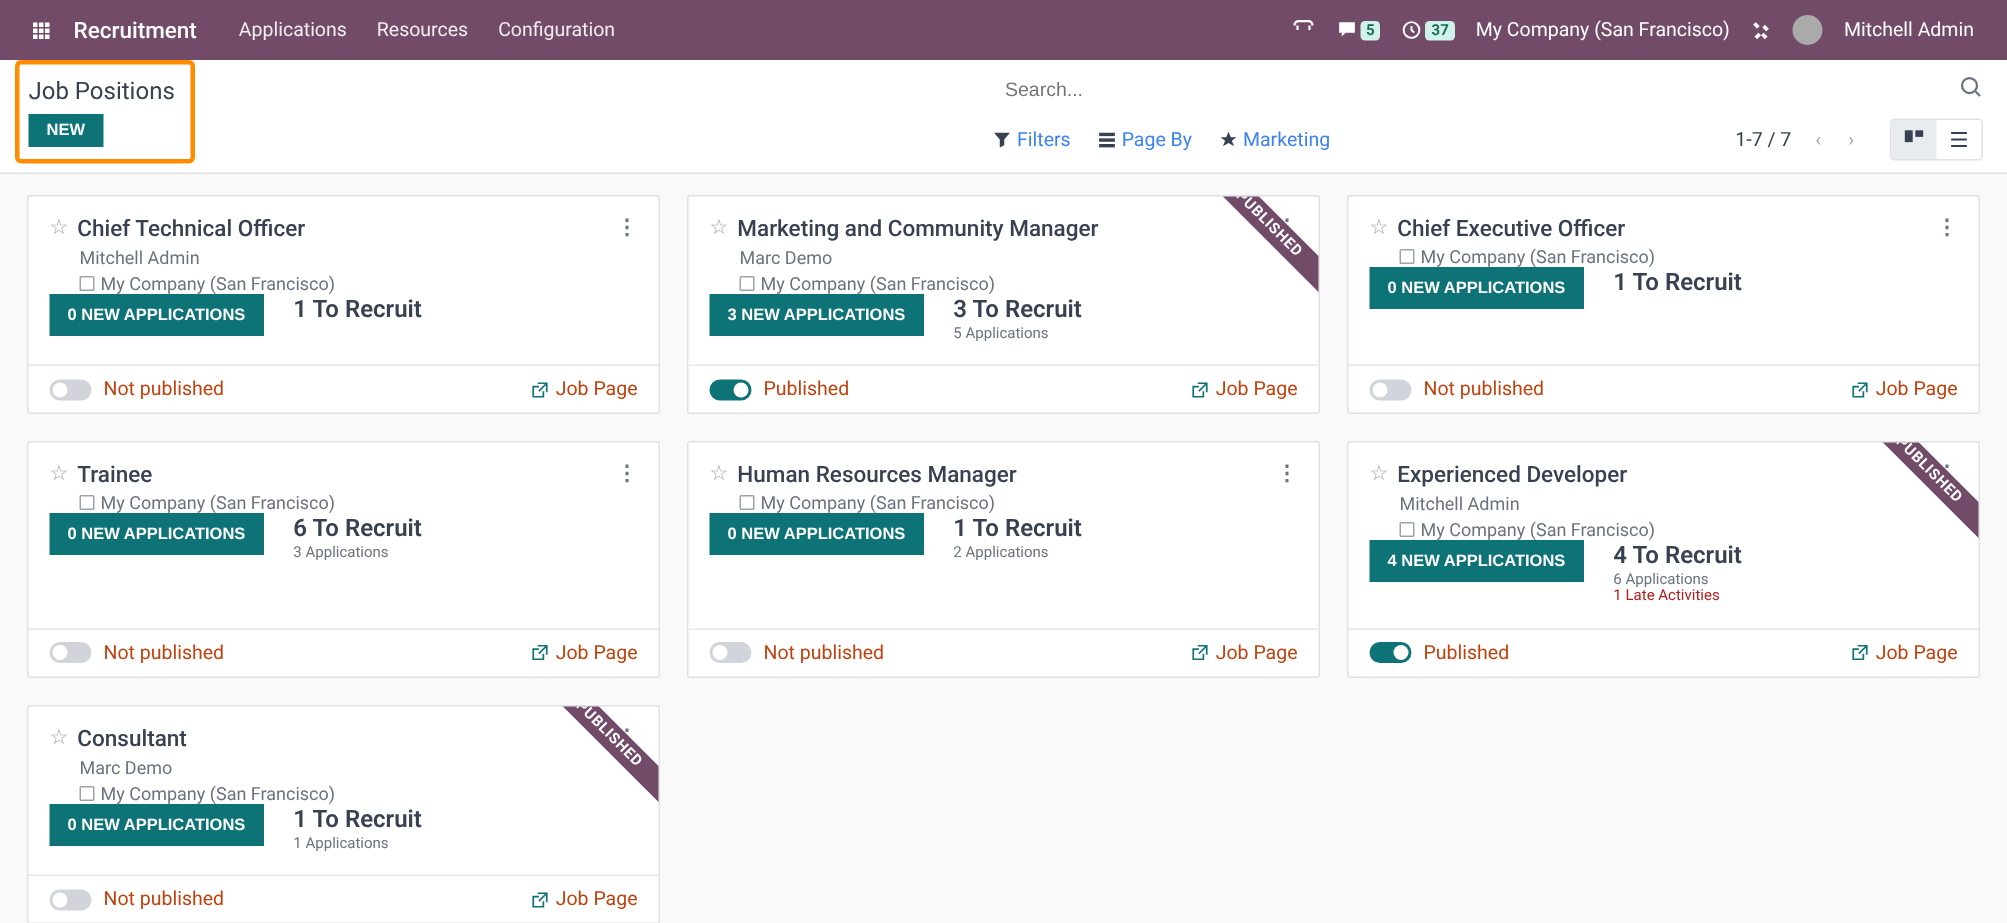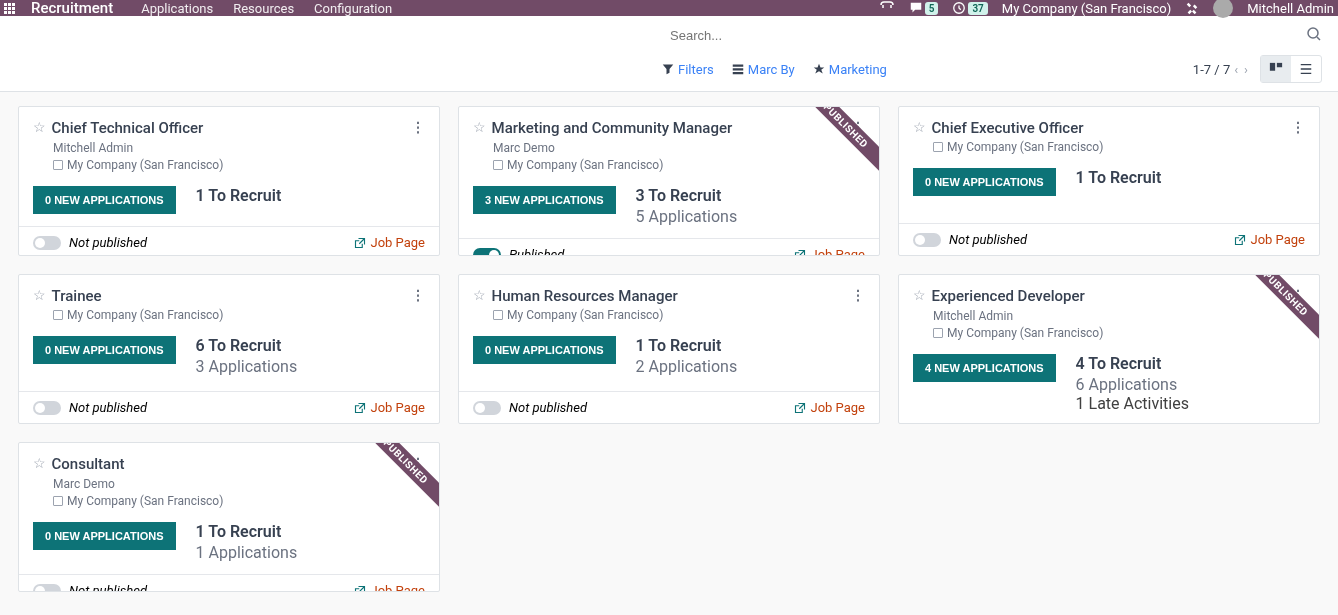--- a/index.html
+++ b/index.html
@@ -1,18 +1,18 @@
 <!DOCTYPE html>
 <html><head>
   <meta charset="utf-8">
   <style>
     * { box-sizing: border-box; margin: 0; padding: 0; }
     body { font-family: -apple-system, BlinkMacSystemFont, "Segoe UI", Roboto, sans-serif; background: #f9f9f9; font-size: 13px; color: #374151; overflow: hidden; }
     
-    .topbar { background: #714B67; height: 16px; display: flex; align-items: center; padding: 0 4px; color: white; }
+    .topbar { background: #714B67; height: 40px; display: flex; align-items: center; padding: 0 22px; color: white; }
     .topbar-left { display: flex; align-items: center; gap: 16px; }
     .apps-icon { display: grid; grid-template-columns: repeat(3, 3px); grid-template-rows: repeat(3, 3px); gap: 1px; cursor: pointer; }
     .apps-icon span { background: white; }
     .app-title { font-size: 15px; font-weight: 500; }
     .nav-menu { display: flex; gap: 20px; margin-left: 12px; }
     .nav-item { color: rgba(255,255,255,0.9); font-size: 13px; cursor: pointer; }
     .topbar-right { margin-left: auto; display: flex; align-items: center; gap: 14px; }
     .icon-btn { color: white; cursor: pointer; display: flex; align-items: center; }
     .badge { background: #d1f2eb; color: #0e6655; border-radius: 3px; padding: 1px 4px; font-size: 10px; font-weight: 600; margin-left: 2px; }
     .avatar { width: 20px; height: 20px; border-radius: 50%; background: #aaa; }
@@ -24,52 +24,52 @@
     .new-btn { background: #0d7377; color: white; border: none; padding: 5px 12px; font-size: 11px; font-weight: 600; cursor: pointer; width: fit-content; }
     .highlight-box { border: 3px solid #ff8c00; border-radius: 4px; padding: 8px 10px 8px 6px; margin: -8px 0 -8px -6px; }
     
     .sub-right { margin-left: auto; flex: 1; max-width: 660px; display: flex; flex-direction: column; gap: 8px; }
     .search-row { display: flex; align-items: center; }
     .search-input { flex: 1; border: none; padding: 4px 8px; font-size: 13px; outline: none; color: #6b7280; }
     .search-icon { color: #6b7280; cursor: pointer; }
     .filter-row { display: flex; gap: 18px; align-items: center; }
     .filter-btn { display: flex; align-items: center; gap: 4px; color: #3b82f6; cursor: pointer; font-size: 13px; }
     
-    .paging { display: flex; align-items: center; gap: 2px; }
+    .paging { display: flex; align-items: center; gap: 14px; }
     .page-counter { color: #374151; font-size: 13px; }
     .page-nav { color: #9ca3af; cursor: pointer; padding: 2px; }
     .view-switch { display: flex; border: 1px solid #dee2e6; border-radius: 3px; margin-left: 8px; }
     .view-btn { padding: 6px 8px; cursor: pointer; display: flex; align-items: center; }
     .view-btn.active { background: #e8ecef; }
     
     .content { padding: 14px 18px; display: grid; grid-template-columns: repeat(3, 1fr); gap: 18px; overflow-y: auto; height: calc(615px - 32px - 69px); }
     
     .card { background: white; border: 1px solid #dee2e6; border-radius: 2px; position: relative; display: flex; flex-direction: column; overflow: hidden; }
     .card-body { padding: 12px 14px; flex: 1; }
     .card-head { display: flex; align-items: flex-start; gap: 6px; }
     .star { color: #9ca3af; font-size: 14px; cursor: pointer; }
     .card-title { font-size: 15px; color: #374151; font-weight: 500; }
     .card-menu { margin-left: auto; color: #6b7280; cursor: pointer; font-size: 14px; font-weight: bold; }
     .card-sub { margin-left: 20px; color: #6b7280; font-size: 12px; margin-top: 4px; }
     .card-company { margin-left: 20px; color: #6b7280; font-size: 12px; margin-top: 3px; display: flex; align-items: center; gap: 4px; }
     .building-icon { width: 10px; height: 10px; border: 1px solid #9ca3af; border-radius: 1px; display: inline-block; }
     
-    .card-mid { display: flex; align-items: flex-start; margin-top: 14px; gap: 20px; }
+    .card-mid { display: flex; align-items: flex-start; gap: 20px; }
     .app-btn { background: #0d7377; color: white; border: none; padding: 8px 12px; font-size: 11px; font-weight: 700; cursor: pointer; }
     .stats { text-align: left; }
     .stat-line { font-size: 16px; color: #374151; font-weight: 600; margin-bottom: 2px; }
-    .stat-sub { font-size: 16px; color: #6b7280; }
-    .late { color: #404040; }
+    .stat-sub { font-size: 10px; color: #6b7280; }
+    .late { color: #b91c1c; }
     
     .card-footer { border-top: 1px solid #e5e7eb; padding: 8px 14px; display: flex; align-items: center; justify-content: space-between; }
     .toggle { width: 28px; height: 14px; background: #d1d5db; border-radius: 10px; position: relative; cursor: pointer; }
     .toggle::after { content: ''; position: absolute; width: 10px; height: 10px; background: white; border-radius: 50%; top: 2px; left: 2px; transition: 0.2s; }
     .toggle.on { background: #0d7377; }
     .toggle.on::after { left: 16px; }
-    .publish-label { color: #000000; font-size: 13px; font-style: italic; }
+    .publish-label { color: #c2410c; font-size: 13px; }
     .job-link { color: #c2410c; font-size: 13px; cursor: pointer; display: flex; align-items: center; gap: 4px; }
     .pub-left { display: flex; align-items: center; gap: 8px; }
     
     .ribbon { position: absolute; top: 10px; right: -26px; background: #714B67; color: white; padding: 3px 30px; font-size: 10px; font-weight: 700; transform: rotate(45deg); letter-spacing: 0.5px; }
   </style>
 </head>
 <body>
 
 <div class="topbar">
   <div class="topbar-left">
@@ -115,20 +115,26 @@
         <svg width="14" height="14" viewBox="0 0 16 16" fill="white">
           <path d="M2 4l3 3 2-2-3-3zm9 0l3 3-2 2-3-3zM6 10l-3 3 2 2 3-3zm4 0l3 3-2 2-3-3z"></path>
         </svg>
       </span>
     <span class="avatar"></span>
     <span class="user-name">Mitchell Admin</span>
   </div>
 </div>
 
 <div class="subheader">
+  <div class="highlight-box">
+    <div class="sub-left">
+      <span class="page-title">Job Positions</span>
+      <button class="new-btn">NEW</button>
+    </div>
+  </div>
   <div class="sub-right">
     <div class="search-row">
       <input class="search-input" placeholder="Search..." style="">
       <span class="search-icon"><svg width="16" height="16" viewBox="0 0 16 16" fill="none" stroke="#6b7280" stroke-width="1.5">
             <circle cx="7" cy="7" r="5"></circle>
             <path d="M11 11l3 3"></path>
           </svg></span>
     </div>
     <div class="filter-row">
       <span class="filter-btn">
@@ -136,21 +142,21 @@
             <path d="M1 2h14l-5 6v5l-4 2v-7z"></path>
           </svg>
           <span>Filters</span>
         </span>
       <span class="filter-btn">
           <svg width="12" height="12" viewBox="0 0 16 16" fill="#374151">
             <rect x="1" y="2" width="14" height="3"></rect>
             <rect x="1" y="7" width="14" height="3"></rect>
             <rect x="1" y="12" width="14" height="3"></rect>
           </svg>
-          <span>Marc By</span>
+          <span>Page By</span>
         </span>
       <span class="filter-btn">
           <svg width="12" height="12" viewBox="0 0 16 16" fill="#374151">
             <path d="M8 1l2 5h5l-4 3 2 5-5-3-5 3 2-5-4-3h5z"></path>
           </svg>
           <span>Marketing</span>
         </span>
       <div style="margin-left:auto" class="paging">
         <span class="page-counter">1-7 / 7</span>
         <span class="page-nav">‹</span>

